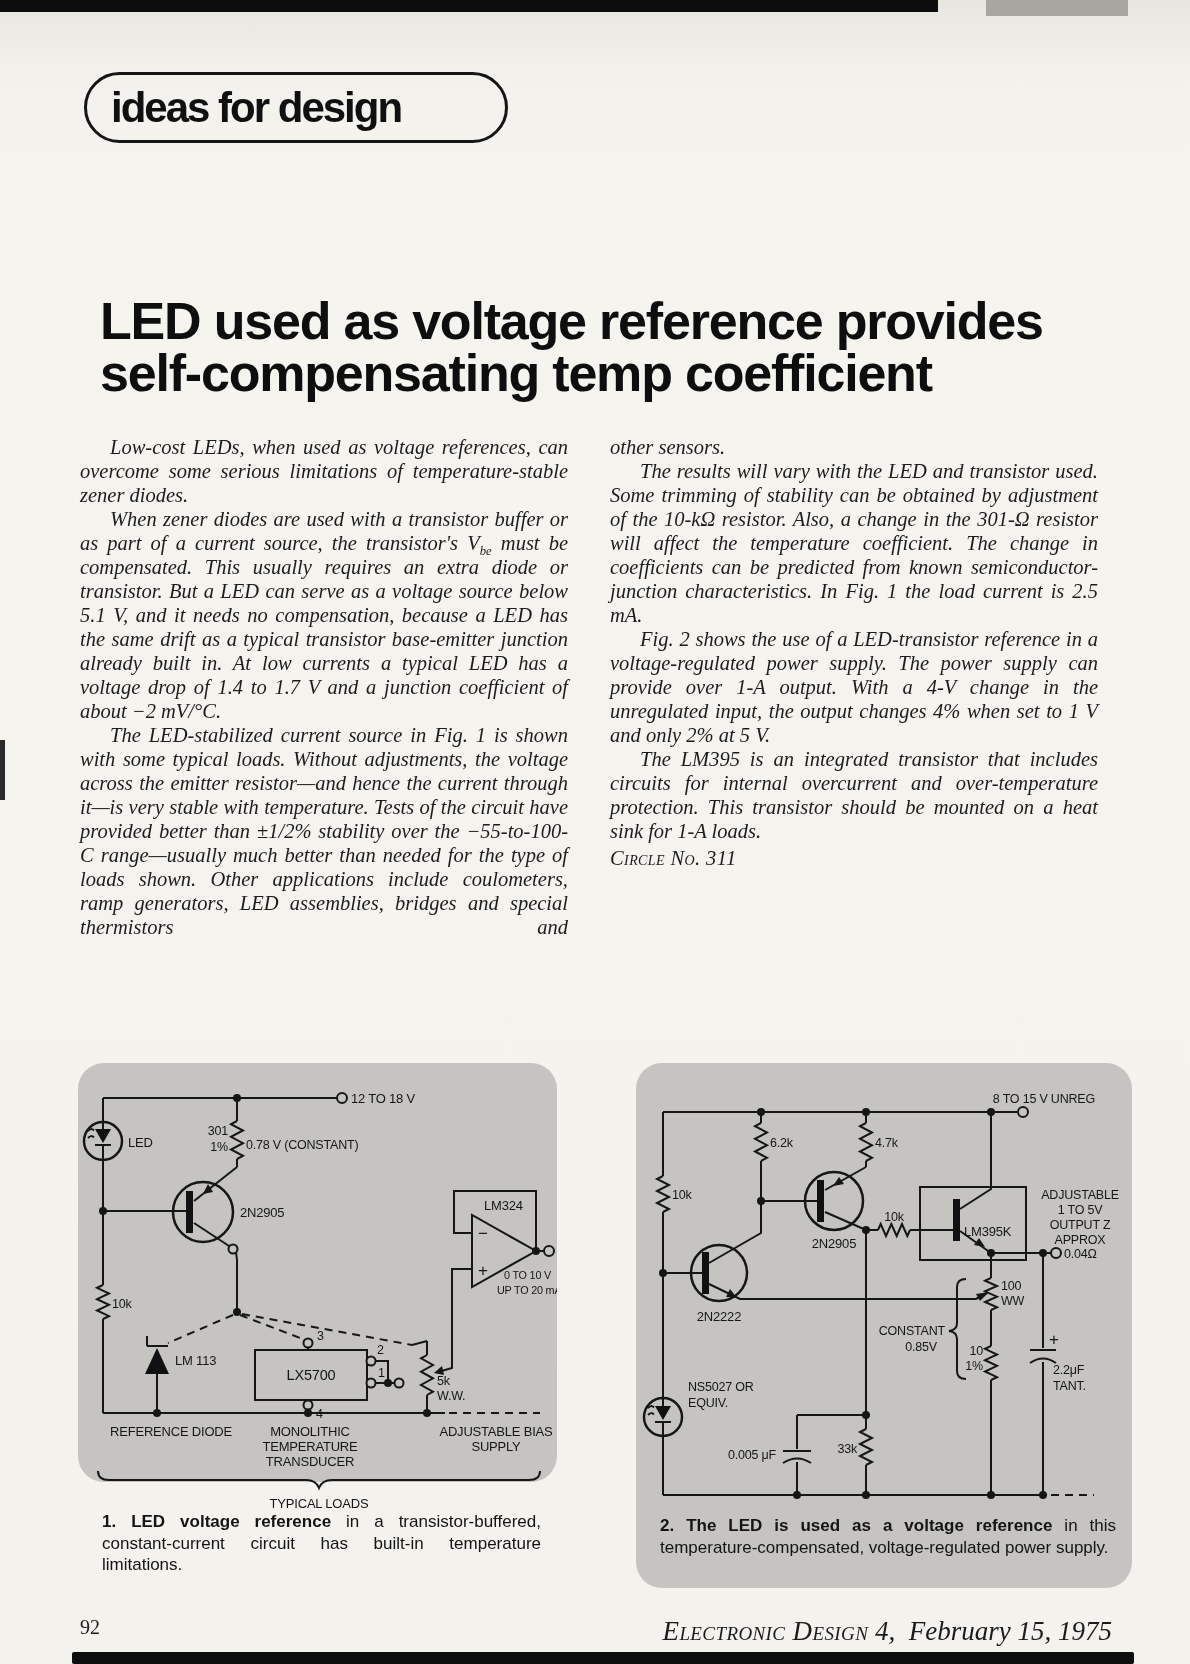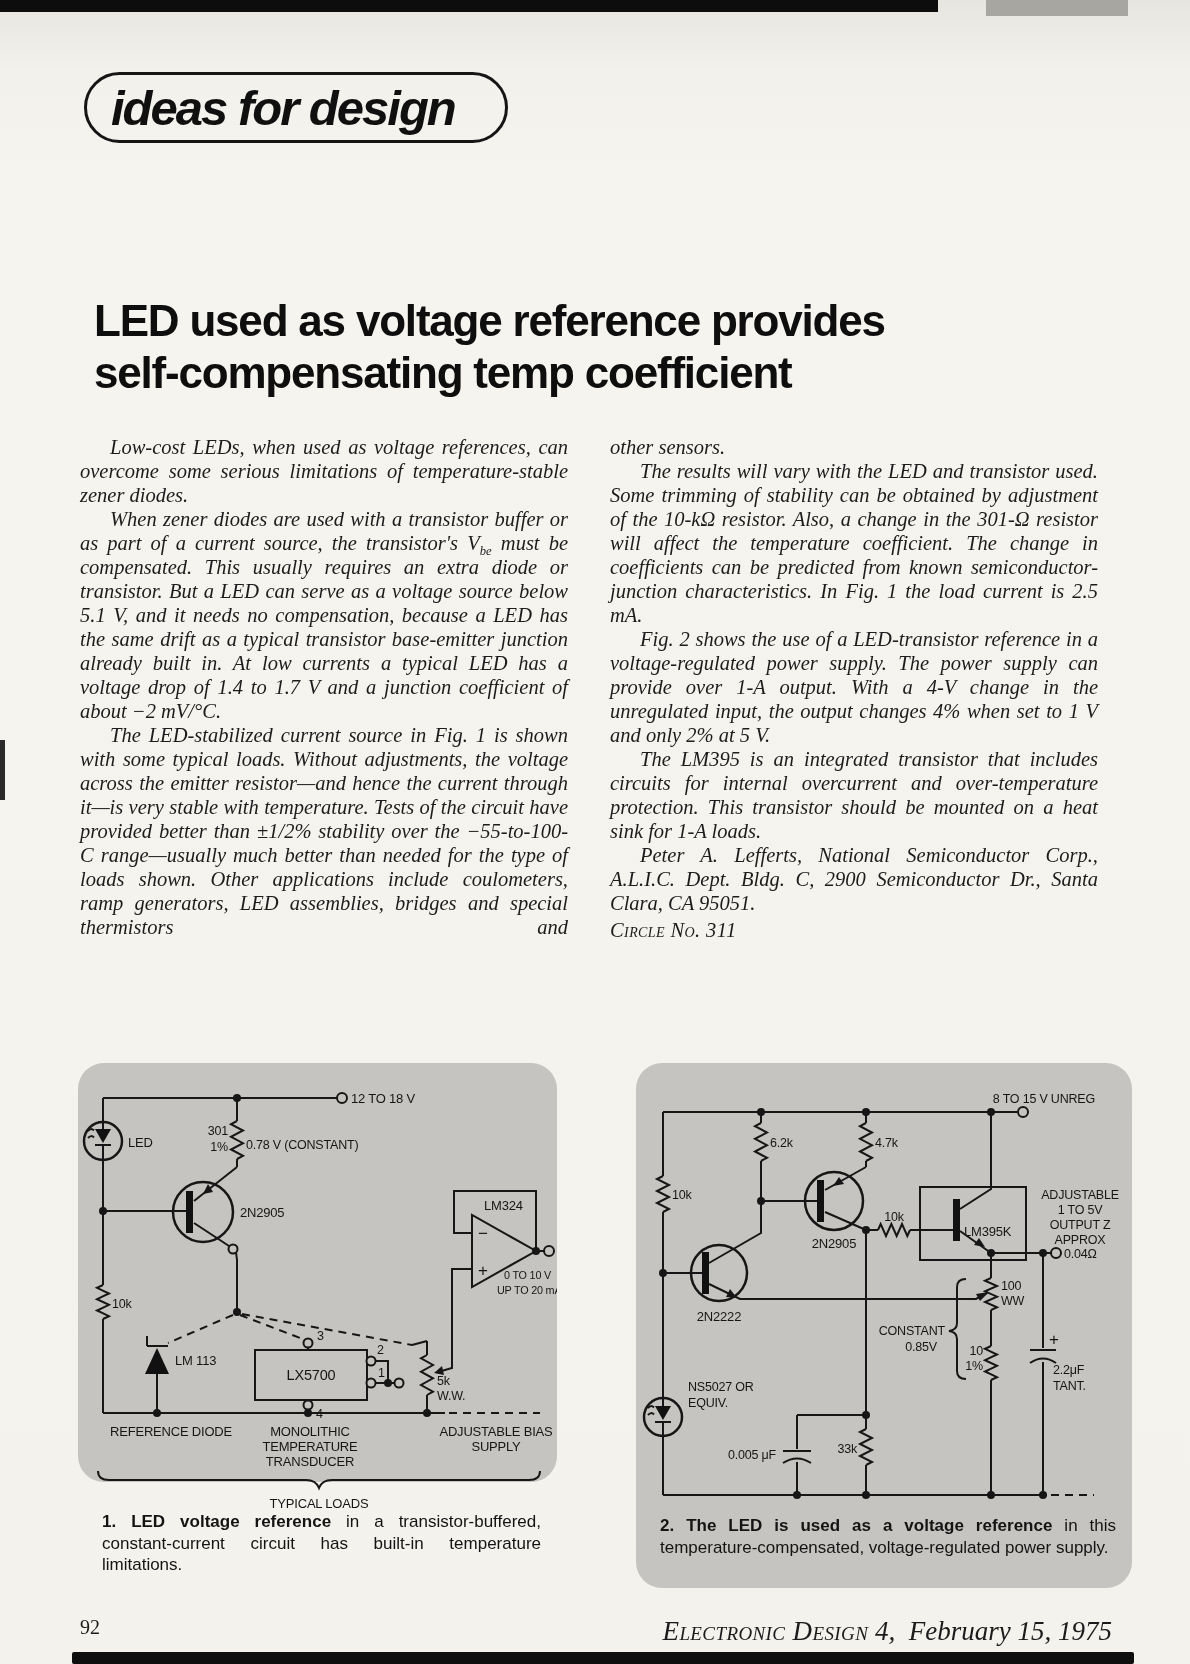--- a/index.html
+++ b/index.html
@@ -3,24 +3,24 @@
 <meta charset="utf-8">
 <style>
   html,body{margin:0;padding:0;background:#555;}
   .page{position:relative;width:1190px;height:1664px;margin:0 auto;overflow:hidden;
         background:linear-gradient(180deg,#e7e5e0 0px,#f3f1ec 70px,#f6f4ef 200px,#f4f2ed 100%);
         font-family:"Liberation Serif",serif;color:#1b1b1b;}
   .artifact{position:absolute;}
   
   .badge{position:absolute;left:84px;top:72px;width:424px;height:71px;border:3px solid #151515;
          border-radius:40px;display:flex;align-items:center;padding-left:24px;box-sizing:border-box;}
-  .badge span{font-family:"Liberation Sans",sans-serif;font-weight:700;font-size:49px;letter-spacing:-2px;color:#101010;font-style:italic;}
-  
-  .title{position:absolute;left:94px;top:295px;margin:0;font-family:"Liberation Sans",sans-serif;
-         font-weight:700;font-size:44px;line-height:52px;letter-spacing:-1.2px;color:#0e0e0e;}
+  .badge span{font-family:"Liberation Sans",sans-serif;font-weight:700;font-size:42px;letter-spacing:-2px;color:#101010;}
+  
+  .title{position:absolute;left:100px;top:295px;margin:0;font-family:"Liberation Sans",sans-serif;
+         font-weight:700;font-size:52px;line-height:52px;letter-spacing:-1.2px;color:#0e0e0e;}
   .title span{display:block;}
   
   .col{position:absolute;top:435px;width:488px;font-size:20.5px;line-height:24px;text-align:justify;color:#1c1c1c;}
   .col-left{left:80px;}
   .col-right{left:610px;}
   .col p{margin:0;font-style:italic;}
   .indent{text-indent:30px;}
   .cont{text-align-last:justify;}
   sub{font-size:0.62em;line-height:0;}
   .author{font-style:italic;}
@@ -77,21 +77,20 @@
     <p class="indent">Low-cost LEDs, when used as voltage references, can overcome some serious limitations of temperature-stable zener diodes.</p>
     <p class="indent"><span>When zener diodes are used with a transistor buffer or as part of a current source, the transistor's V</span><sub>be</sub><span> must be compensated. This usually requires an extra diode or transistor. But a LED can serve as a voltage source below 5.1 V, and it needs no compensation, because a LED has the same drift as a typical transistor base-emitter junction already built in. At low currents a typical LED has a voltage drop of 1.4 to 1.7 V and a junction coefficient of about −2 mV/°C.</span></p>
     <p class="indent cont">The LED-stabilized current source in Fig. 1 is shown with some typical loads. Without adjustments, the voltage across the emitter resistor—and hence the current through it—is very stable with temperature. Tests of the circuit have provided better than ±1/2% stability over the −55-to-100-C range—usually much better than needed for the type of loads shown. Other applications include coulometers, ramp generators, LED assemblies, bridges and special thermistors and</p>
   </div>
 
   <div class="col col-right">
     <p>other sensors.</p>
     <p class="indent">The results will vary with the LED and transistor used. Some trimming of stability can be obtained by adjustment of the 10-kΩ resistor. Also, a change in the 301-Ω resistor will affect the temperature coefficient. The change in coefficients can be predicted from known semiconductor-junction characteristics. In Fig. 1 the load current is 2.5 mA.</p>
     <p class="indent">Fig. 2 shows the use of a LED-transistor reference in a voltage-regulated power supply. The power supply can provide over 1-A output. With a 4-V change in the unregulated input, the output changes 4% when set to 1 V and only 2% at 5 V.</p>
     <p class="indent">The LM395 is an integrated transistor that includes circuits for internal overcurrent and over-temperature protection. This transistor should be mounted on a heat sink for 1-A loads.</p>
-    <p class="indent author">Peter A. Lefferts, National Semiconductor Corp., A.L.I.C. Dept. Bldg. C, 2900 Semiconductor Dr., Santa Clara, CA 95051.</p>
     <p class="circle-no"><span class="sc">Circle No. 311</span></p>
   </div>
 
   <div class="panel fig1">
     <svg width="479" height="448" viewBox="0 0 479 448">
       <g>
         <path class="w" d="M25,35 H259"></path>
         <path class="w" d="M25,35 V59 M25,97 V222 M25,256 V350"></path>
         <path class="w" d="M25,350 H367"></path>
         <path class="w dash" d="M371,350 H462"></path>

